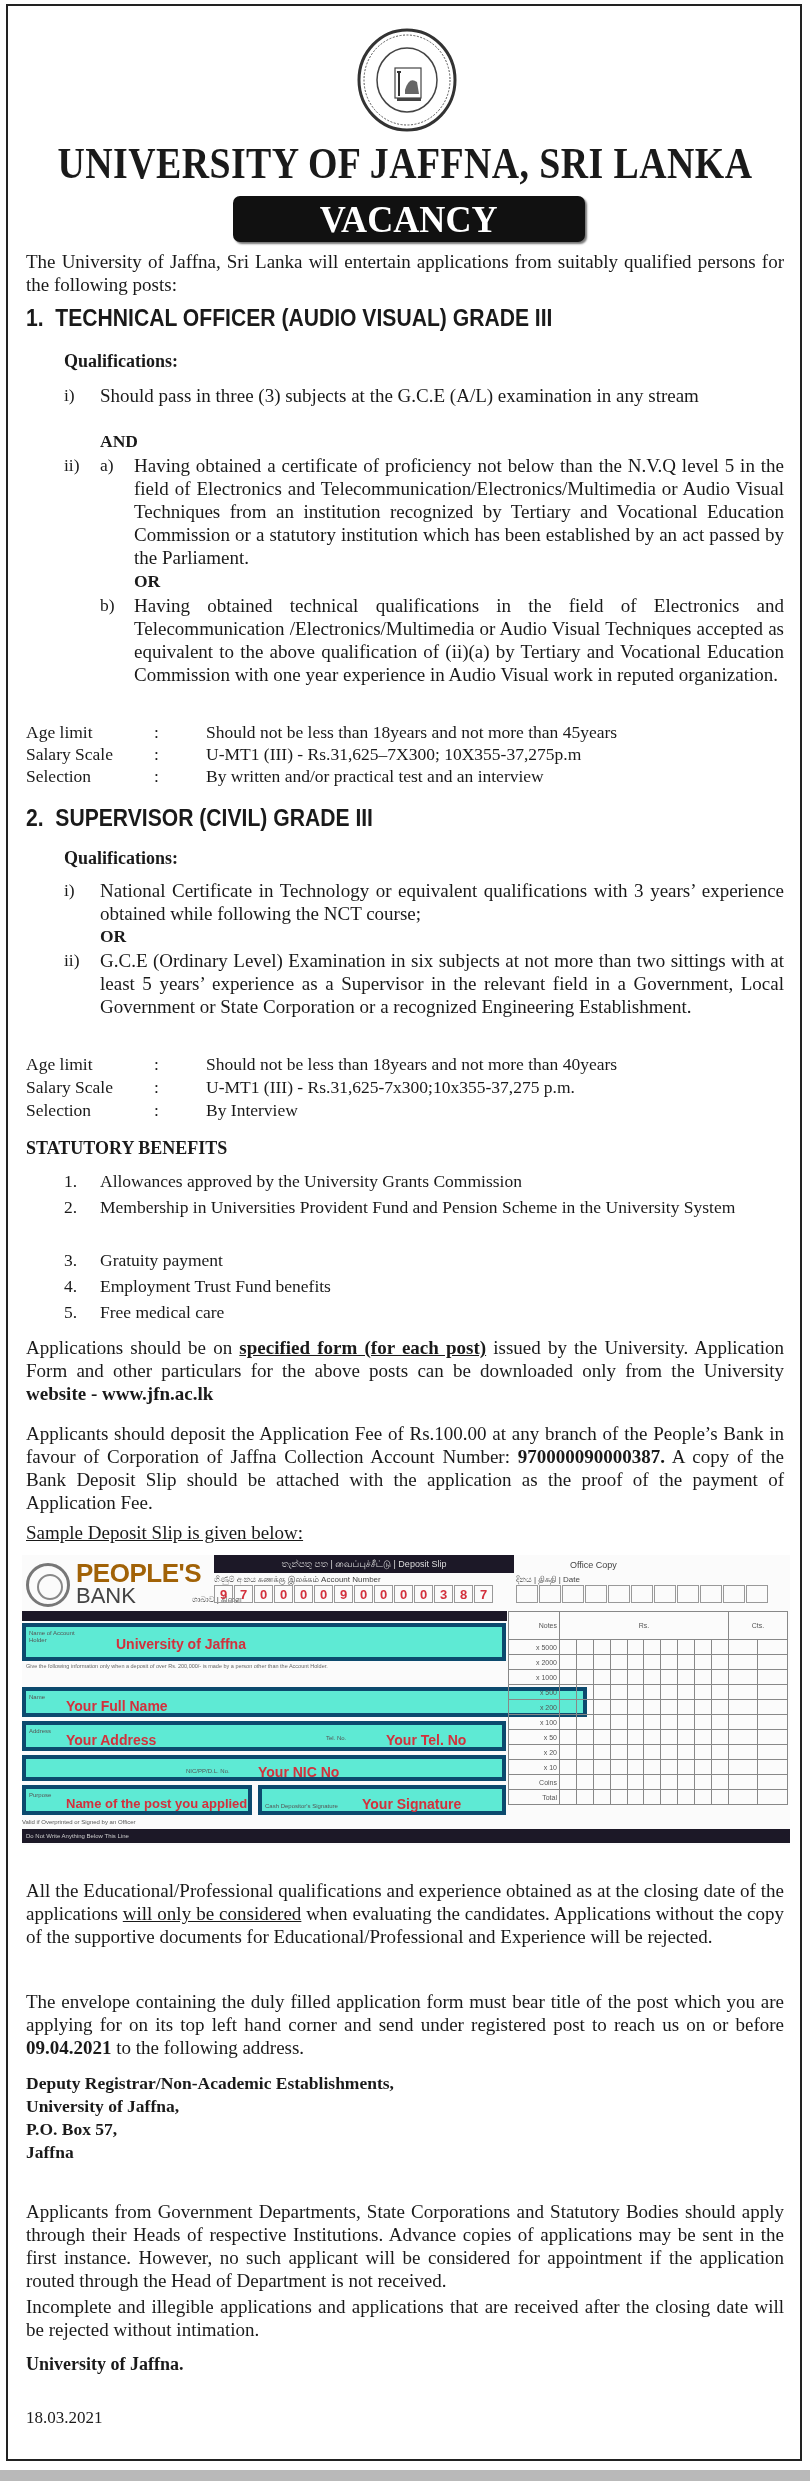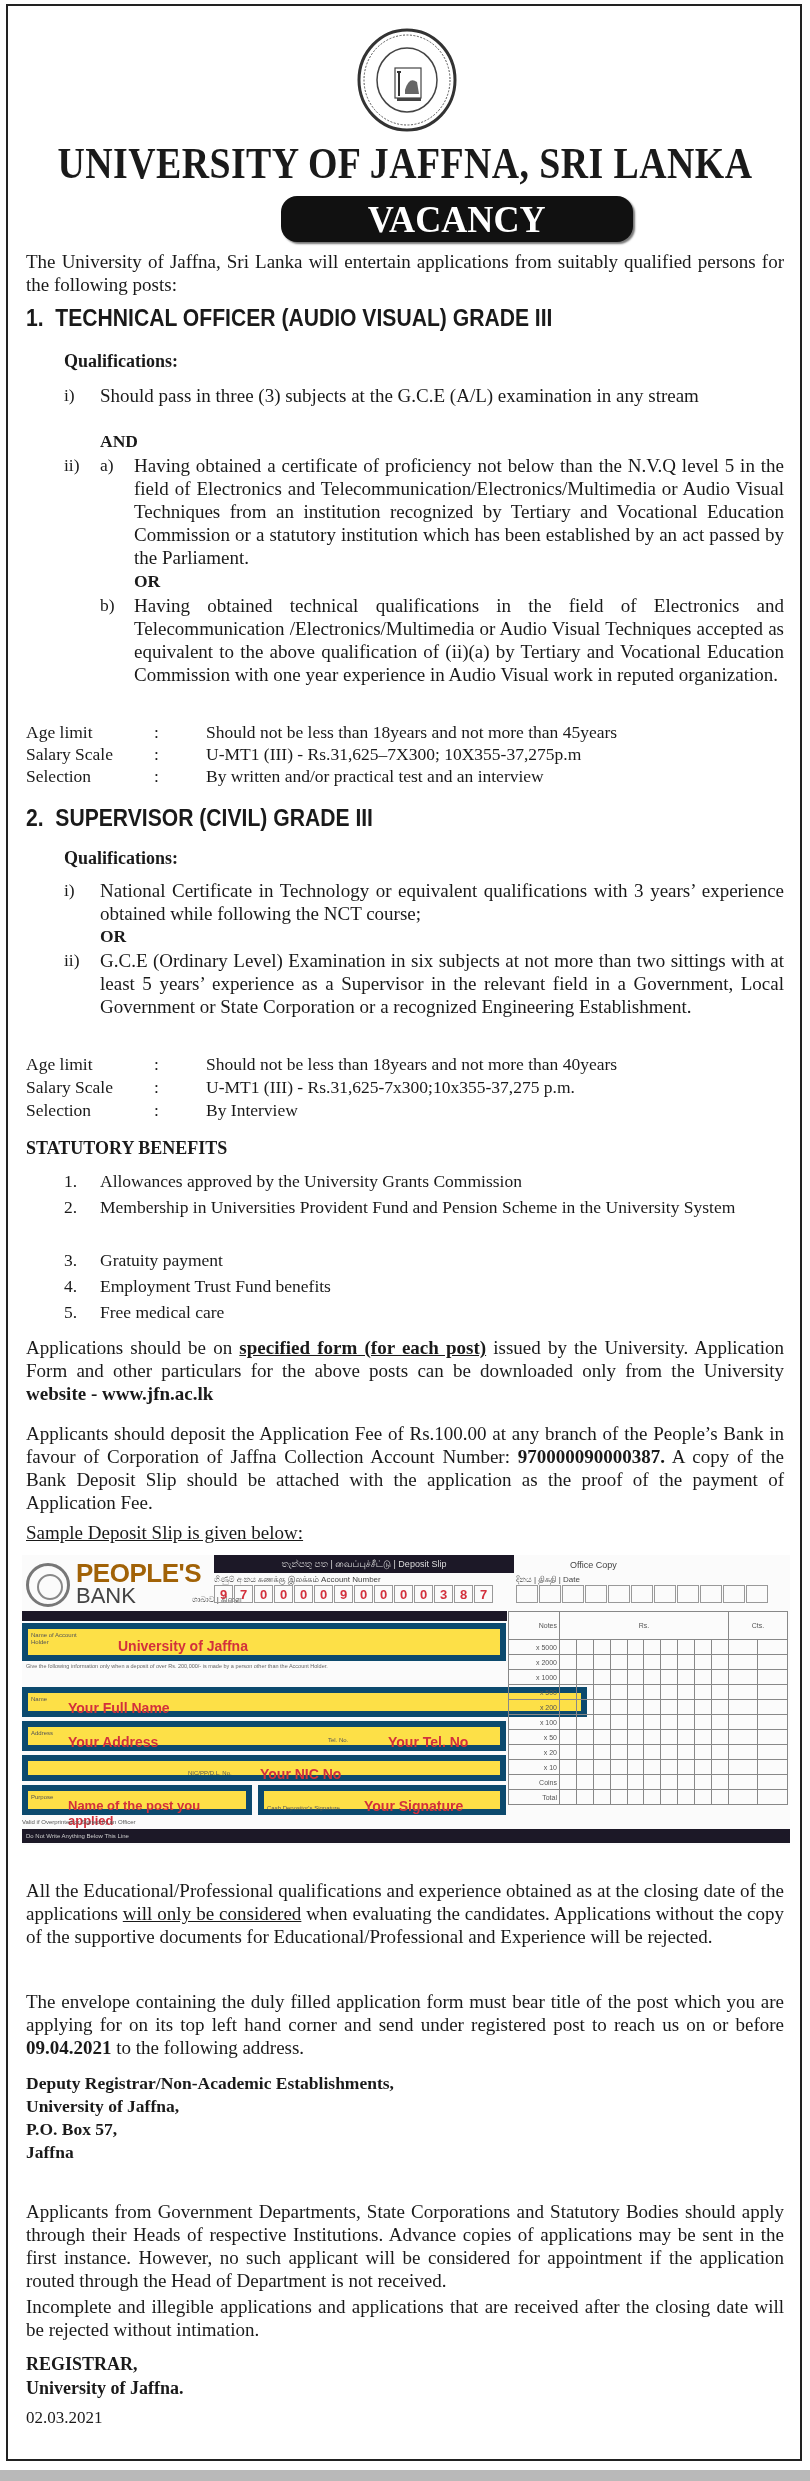--- a/index.html
+++ b/index.html
@@ -2,21 +2,21 @@
 <html><head>
 <meta charset="utf-8">
 <style>
   html,body{margin:0;padding:0;background:#fff;}
   body{width:810px;height:2481px;position:relative;overflow:hidden;font-family:"Liberation Serif","DejaVu Serif",serif;color:#1a1a1a;}
   .frame{position:absolute;left:6px;top:4px;width:796px;height:2457px;border:2px solid #222;box-sizing:border-box;}
   .bottom-bar{position:absolute;left:0;top:2470px;width:810px;height:11px;background:#b9b9b9;}
   .inner{position:absolute;left:26px;width:758px;}
   .logo{position:absolute;left:357px;top:28px;width:100px;height:104px;}
   .uni-title{position:absolute;left:0;top:138px;width:810px;text-align:center;font-weight:bold;font-size:44px;letter-spacing:0.5px;transform:scaleX(0.86);transform-origin:center;font-family:"Liberation Serif",serif;}
-  .vacancy{position:absolute;left:233px;top:196px;width:352px;height:46px;background:#111;border-radius:16px;color:#fff;text-align:center;font-weight:bold;font-size:38px;line-height:46px;box-shadow:2px 2px 2px #777;margin-left:48px;}
+  .vacancy{position:absolute;left:233px;top:196px;width:352px;height:46px;background:#111;border-radius:7px;color:#fff;text-align:center;font-weight:bold;font-size:38px;line-height:46px;box-shadow:2px 2px 2px #777;}
   .vacancy span{display:inline-block;transform:scaleX(0.95);}
   .txt{font-size:19px;line-height:23px;text-align:justify;}
   .post-title{position:absolute;font-family:"Liberation Sans","DejaVu Sans",sans-serif;font-weight:bold;font-size:24px;transform:scaleX(0.88);transform-origin:left;white-space:nowrap;}
   .qual-head{position:absolute;font-weight:bold;font-size:18px;}
   .row{position:absolute;display:flex;}
   .lbl{font-size:17.5px;line-height:23px;}
   .bold{font-weight:bold;}
   .u{text-decoration:underline;}
   .kv{position:absolute;left:26px;font-size:17.5px;line-height:22px;}
   .kv .k{display:inline-block;width:128px;}
@@ -33,21 +33,21 @@
   .slip .sinhala{position:absolute;left:170px;top:40px;font-size:8px;color:#444;}
   .slip .dark-head{position:absolute;left:192px;top:0;width:300px;height:18px;background:#1c1827;color:#ddd;font-size:9px;line-height:18px;text-align:center;}
   .slip .office{position:absolute;left:548px;top:5px;font-size:9px;color:#444;}
   .slip .acc-label{position:absolute;left:192px;top:20px;font-size:8px;color:#444;}
   .slip .date-label{position:absolute;left:494px;top:20px;font-size:8px;color:#444;}
   .slip .digits{position:absolute;left:192px;top:30px;display:flex;}
   .slip .digit{width:19px;height:18px;border:1px solid #999;box-sizing:border-box;color:#d3303c;font-weight:bold;font-size:13px;text-align:center;line-height:17px;margin-right:1px;}
   .slip .datebox{position:absolute;left:494px;top:30px;display:flex;}
   .slip .datebox div{width:22px;height:18px;border:1px solid #999;box-sizing:border-box;margin-right:1px;}
   .slip .dark-strip{position:absolute;left:0;top:56px;width:485px;height:10px;background:#1c1827;}
-  .slip .field{position:absolute;border:6px solid #0c4a6e;box-sizing:border-box;background:#fde047;}
+  .slip .field{position:absolute;border:4px solid #0c4a6e;box-sizing:border-box;background:#5eead4;}
   .slip .flabel{position:absolute;left:3px;top:3px;font-size:6px;line-height:7px;color:#555;width:60px;}
   .slip .fval{position:absolute;color:#d3303c;font-weight:bold;font-size:14px;}
   .slip .notes{position:absolute;left:4px;top:108px;width:478px;font-size:5.5px;line-height:7px;color:#666;}
   .slip .grid{position:absolute;left:486px;top:56px;width:280px;}
   .slip table{border-collapse:collapse;width:280px;}
   .slip td{border:1px solid #888;height:14px;font-size:7px;color:#555;padding:0 2px;}
   .slip td.den{width:46px;text-align:right;}
   .slip .foot1{position:absolute;left:0;top:264px;width:768px;font-size:6px;color:#555;}
   .slip .foot2{position:absolute;left:0;top:274px;width:768px;height:14px;background:#1c1827;color:#ccc;font-size:6px;line-height:14px;padding-left:4px;box-sizing:border-box;}
 </style>
@@ -402,18 +402,17 @@
 </div>
 <div class="inner bold" style="top:2072px;font-size:17.5px;line-height:23px;">
   <div>Deputy Registrar/Non-Academic Establishments,</div>
   <div>University of Jaffna,</div>
   <div>P.O. Box 57,</div>
   <div>Jaffna</div>
 </div>
 <div class="inner txt" style="top:2200px;">Applicants from Government Departments, State Corporations and Statutory Bodies should apply through their Heads of respective Institutions. Advance copies of applications may be sent in the first instance. However, no such applicant will be considered for appointment if the application routed through the Head of Department is not received.</div>
 <div class="inner txt" style="top:2295px;">Incomplete and illegible applications and applications that are received after the closing date will be rejected without intimation.</div>
 <div class="inner bold" style="top:2352px;font-size:18px;line-height:24px;">
-  <div>REGISTRAR,</div>
   <div>University of Jaffna.</div>
 </div>
-<div class="inner" style="top:2408px;font-size:17px;">02.03.2021</div>
+<div class="inner" style="top:2408px;font-size:17px;">18.03.2021</div>
 
 <div class="bottom-bar"></div>
 
 </body></html>

